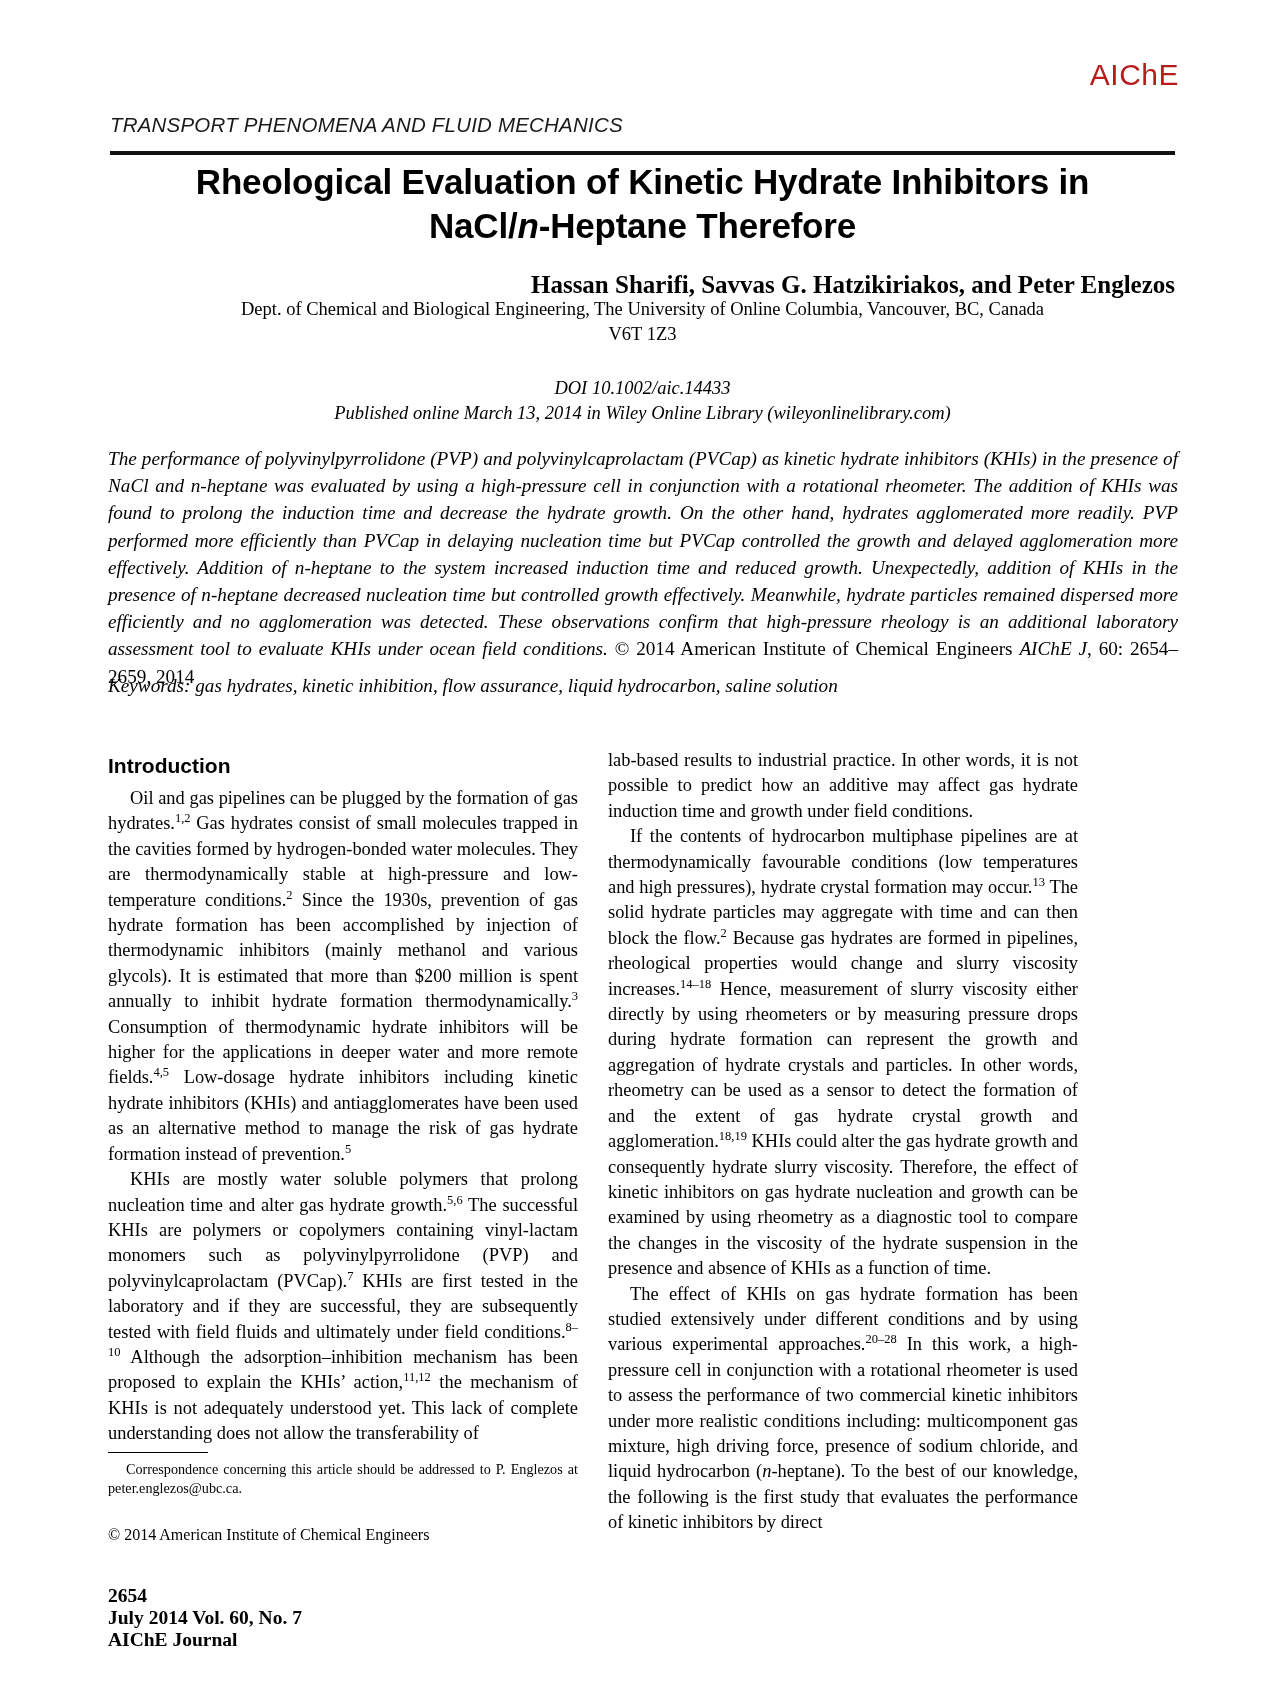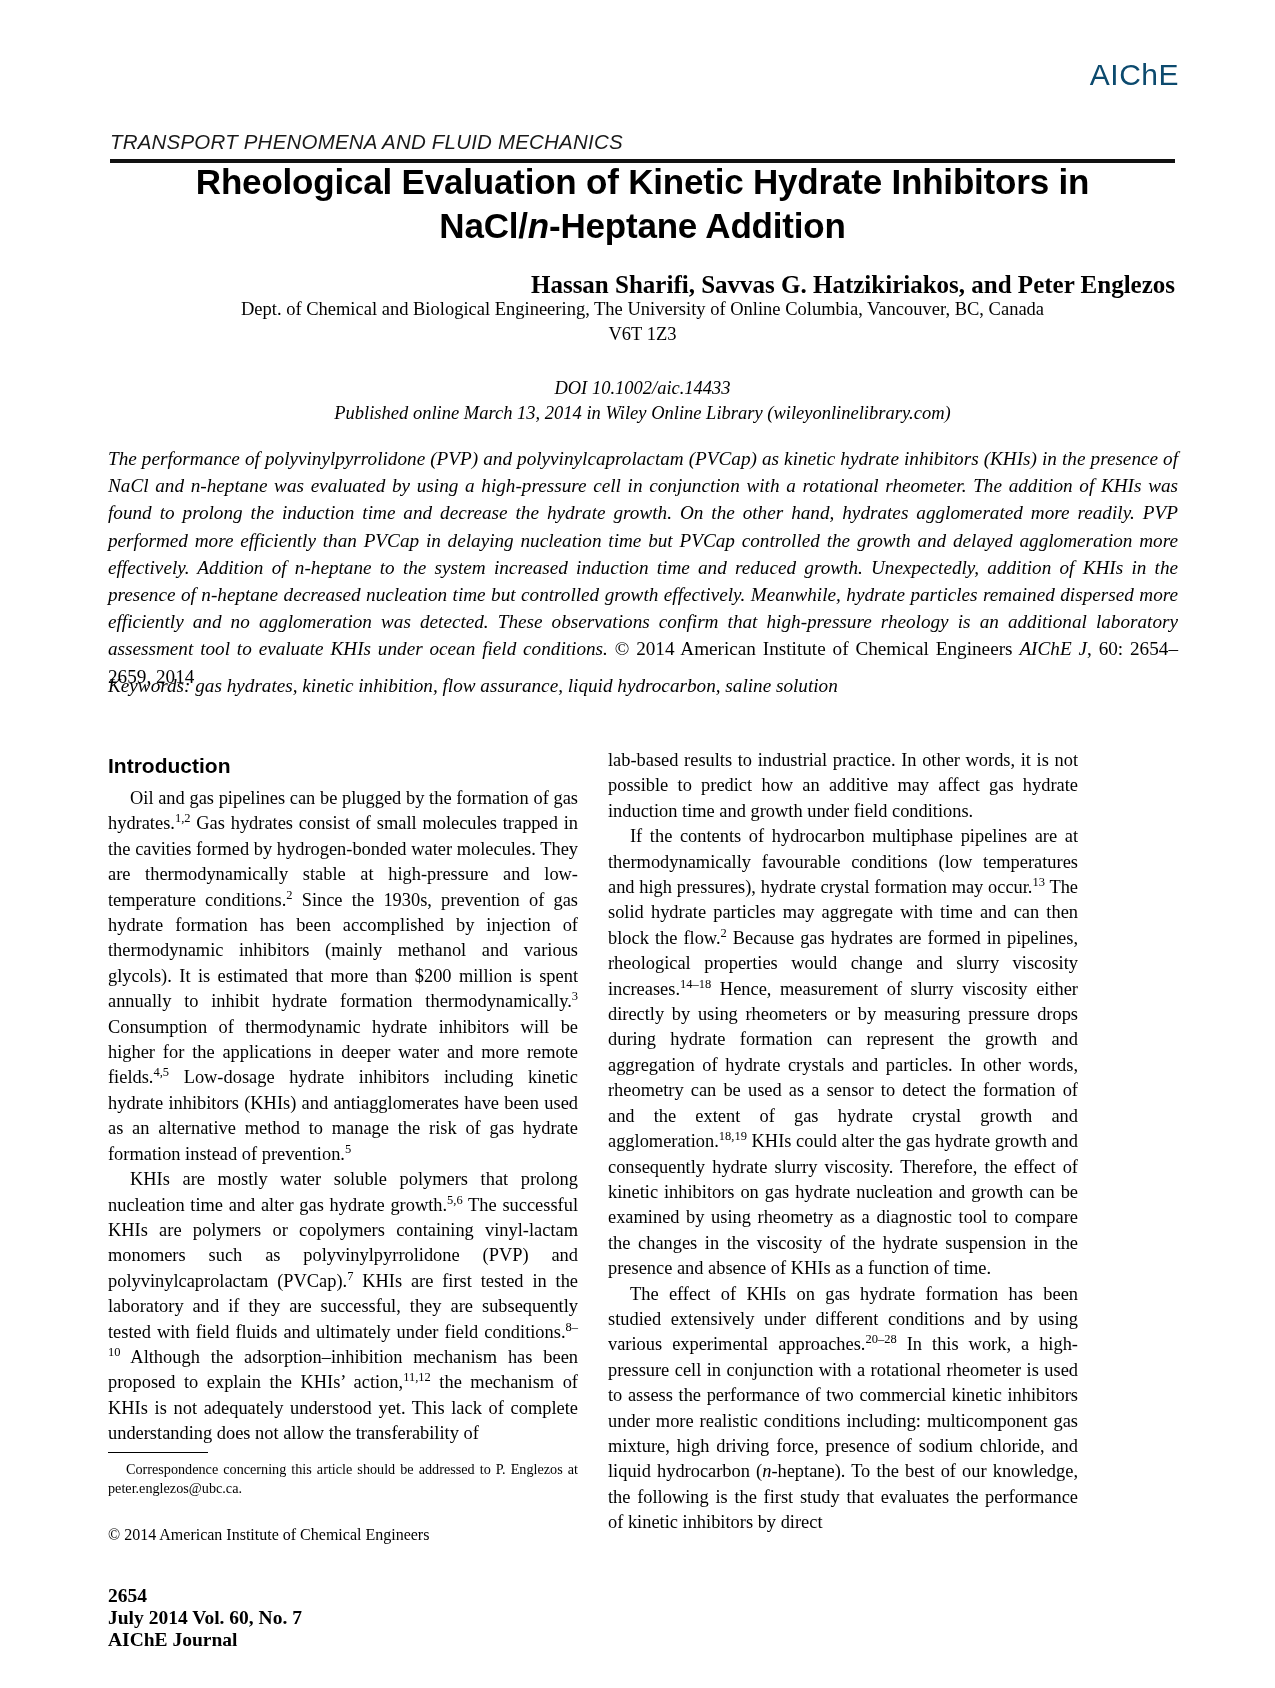--- a/index.html
+++ b/index.html
@@ -19,37 +19,36 @@
   }
 
   
   .aiche-mark {
     position: absolute;
     top: 58px;
     right: 96px;
     font-family: "Liberation Sans", sans-serif;
     font-size: 30px;
     letter-spacing: 0.5px;
-    color: #0c4a6e;
+    color: #b91c1c;
     font-weight: 400;
   }
   .section-head-band {
     position: absolute;
     top: 113px;
     left: 110px;
     width: 1065px;
   }
   .section-head-text {
     font-family: "Liberation Sans", sans-serif;
     font-style: italic;
     font-size: 20.5px;
     letter-spacing: 0.2px;
     color: #1a1a1a;
-    padding-bottom: 5px;
-    margin-top: 17px;
+    padding-bottom: 14px;
   }
   .rule-thick {
     border-top: 4px solid #111111;
     width: 1065px;
   }
 
   
   .title {
     position: absolute;
     top: 160px;
@@ -192,21 +191,21 @@
 
   <div class="aiche-mark">AIChE</div>
 
   <div class="section-head-band">
     <div class="section-head-text">TRANSPORT PHENOMENA AND FLUID MECHANICS</div>
     <div class="rule-thick"></div>
   </div>
 
   <div class="title">
     <span>Rheological Evaluation of Kinetic Hydrate Inhibitors in</span><br>
-    <span>NaCl/</span><span class="ital">n</span><span>-Heptane Addition</span>
+    <span>NaCl/</span><span class="ital">n</span><span>-Heptane Therefore</span>
   </div>
 
   <div class="authors">Hassan Sharifi, Savvas G. Hatzikiriakos, and Peter Englezos</div>
 
   <div class="affiliation">
     <div>Dept. of Chemical and Biological Engineering, The University of Online Columbia, Vancouver, BC, Canada</div>
     <div>V6T 1Z3</div>
   </div>
 
   <div class="doi-block">

